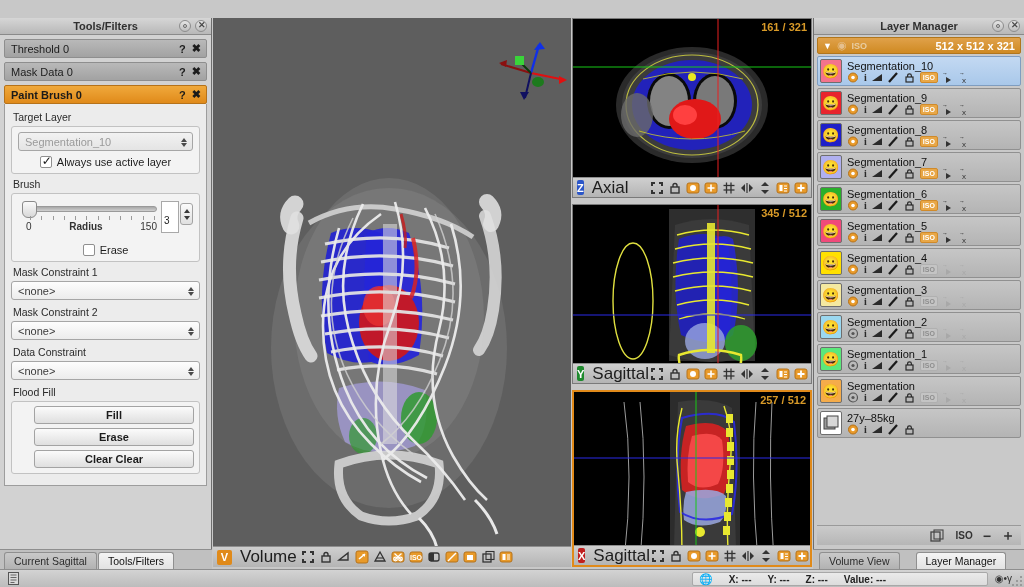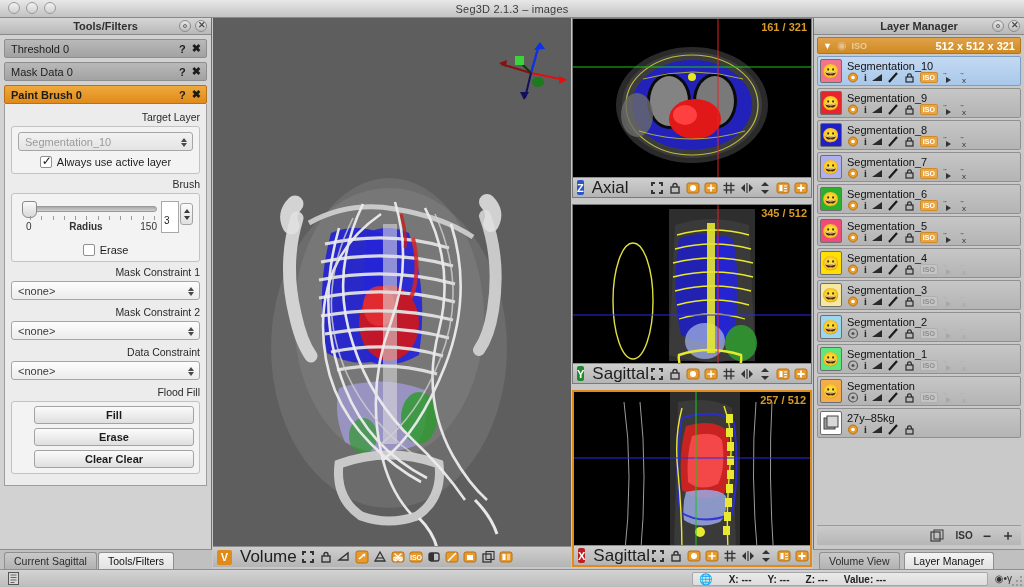--- a/index.html
+++ b/index.html
@@ -58,21 +58,21 @@
   .tool-bar.active {
     background:linear-gradient(to bottom,#f0a93c,#e08a1a);
     border:1px solid #b5721a; font-weight:bold; color:#1a1a1a;
   }
   .tool-bar .tb-right { position:absolute; right:5px; top:2px;
      display:flex; gap:6px; align-items:center; font-weight:bold; font-size:11px;}
 
   .tool-body { margin:0 4px; background:#ececec;
      border:1px solid #9d9d9d; border-top:none; padding:5px 6px 7px 6px; }
 
-  .grp-label { font-size:10.5px; color:#2a2a2a; margin:2px 0 3px 2px;text-align:right;}
+  .grp-label { font-size:10.5px; color:#2a2a2a; margin:2px 0 3px 2px;}
   .grp-box { border:1px solid #c2c2c2; border-radius:3px; background:#f3f3f3;
      padding:5px 6px; margin-bottom:4px;}
 
   .combo {
     height:19px; background:linear-gradient(to bottom,#fdfdfd,#ececec);
     border:1px solid #a6a6a6; border-radius:3px;
     display:flex; align-items:center; padding:0 6px;
     font-size:11px; color:#3a3a3a; position:relative;
   }
   .combo.dim { color:#9a9a9a; background:linear-gradient(to bottom,#f2f2f2,#e4e4e4);}
@@ -189,21 +189,21 @@
   .iso-chip.off { border-color:#b0b0b0; background:#c4c4c4; color:#8e8e8e;}
 
   .layer-footer { position:absolute; left:3px; right:3px; bottom:4px; height:20px;
      background:linear-gradient(to bottom,#cbcbcb,#b6b6b6);
      border-top:1px solid #9a9a9a;
      display:flex; align-items:center; justify-content:flex-end; gap:10px; padding-right:6px;}
   .layer-footer .fl { font-size:10px; color:#333; font-weight:bold;}
 
   .right-tabs { position:absolute; left:813px; top:549px; width:211px; height:20px;
      background:#c0c0c0; border-top:1px solid #8e8e8e; display:flex; align-items:flex-end;
-     padding-left:6px; gap:4px;}
+     padding-left:6px; gap:16px;}
 
   
   .statusbar { position:absolute; left:0; top:569px; width:1024px; height:18px;
      background:linear-gradient(to bottom,#d3d3d3,#bcbcbc); border-top:1px solid #8e8e8e;
      display:flex; align-items:center;}
   .status-doc { margin-left:8px; font-size:12px; color:#555;}
   .status-coords { position:absolute; right:36px; top:2px; width:296px; height:14px;
      background:linear-gradient(to bottom,#eaeaea,#dcdcdc);
      border:1px solid #a8a8a8; border-radius:2px;
      display:flex; align-items:center; padding:0 6px; gap:16px;
@@ -212,28 +212,20 @@
   .grip { position:absolute; right:2px; bottom:1px; width:12px; height:12px;}
   .grip i{ position:absolute; width:2px; height:2px; background:#9a9a9a;}
 
   svg { display:block; }
 </style>
 </head>
 <body>
 
 <div id="app">
 
-  <div class="titlebar">
-    <div class="traffic">
-      <span class="tl"></span>
-      <span class="tl"></span>
-      <span class="tl"></span>
-    </div>
-    <div class="title">Seg3D  2.1.3 – images</div>
-  </div>
 
   <div class="tools-panel">
     <div class="panel-header">
       <span>Tools/Filters</span>
       <span class="hdr-btns">
         <span class="hbtn"></span>
         <span class="hbtn close"></span>
       </span>
     </div>
 

